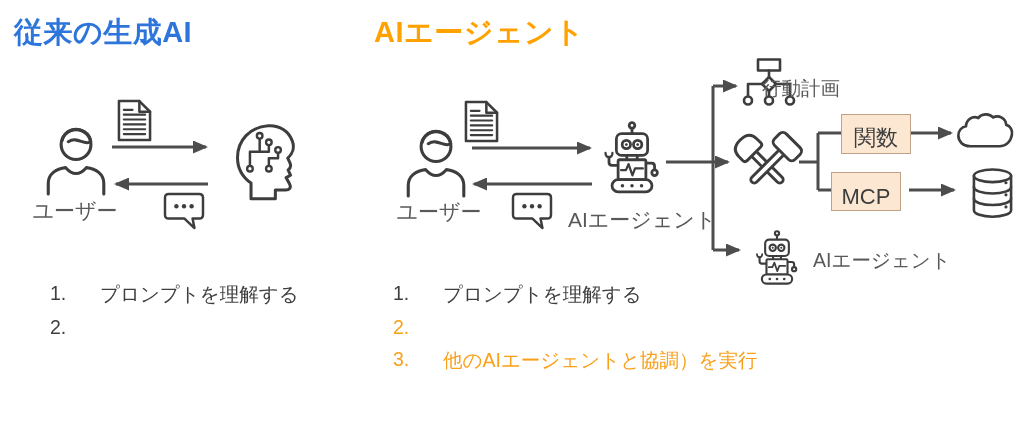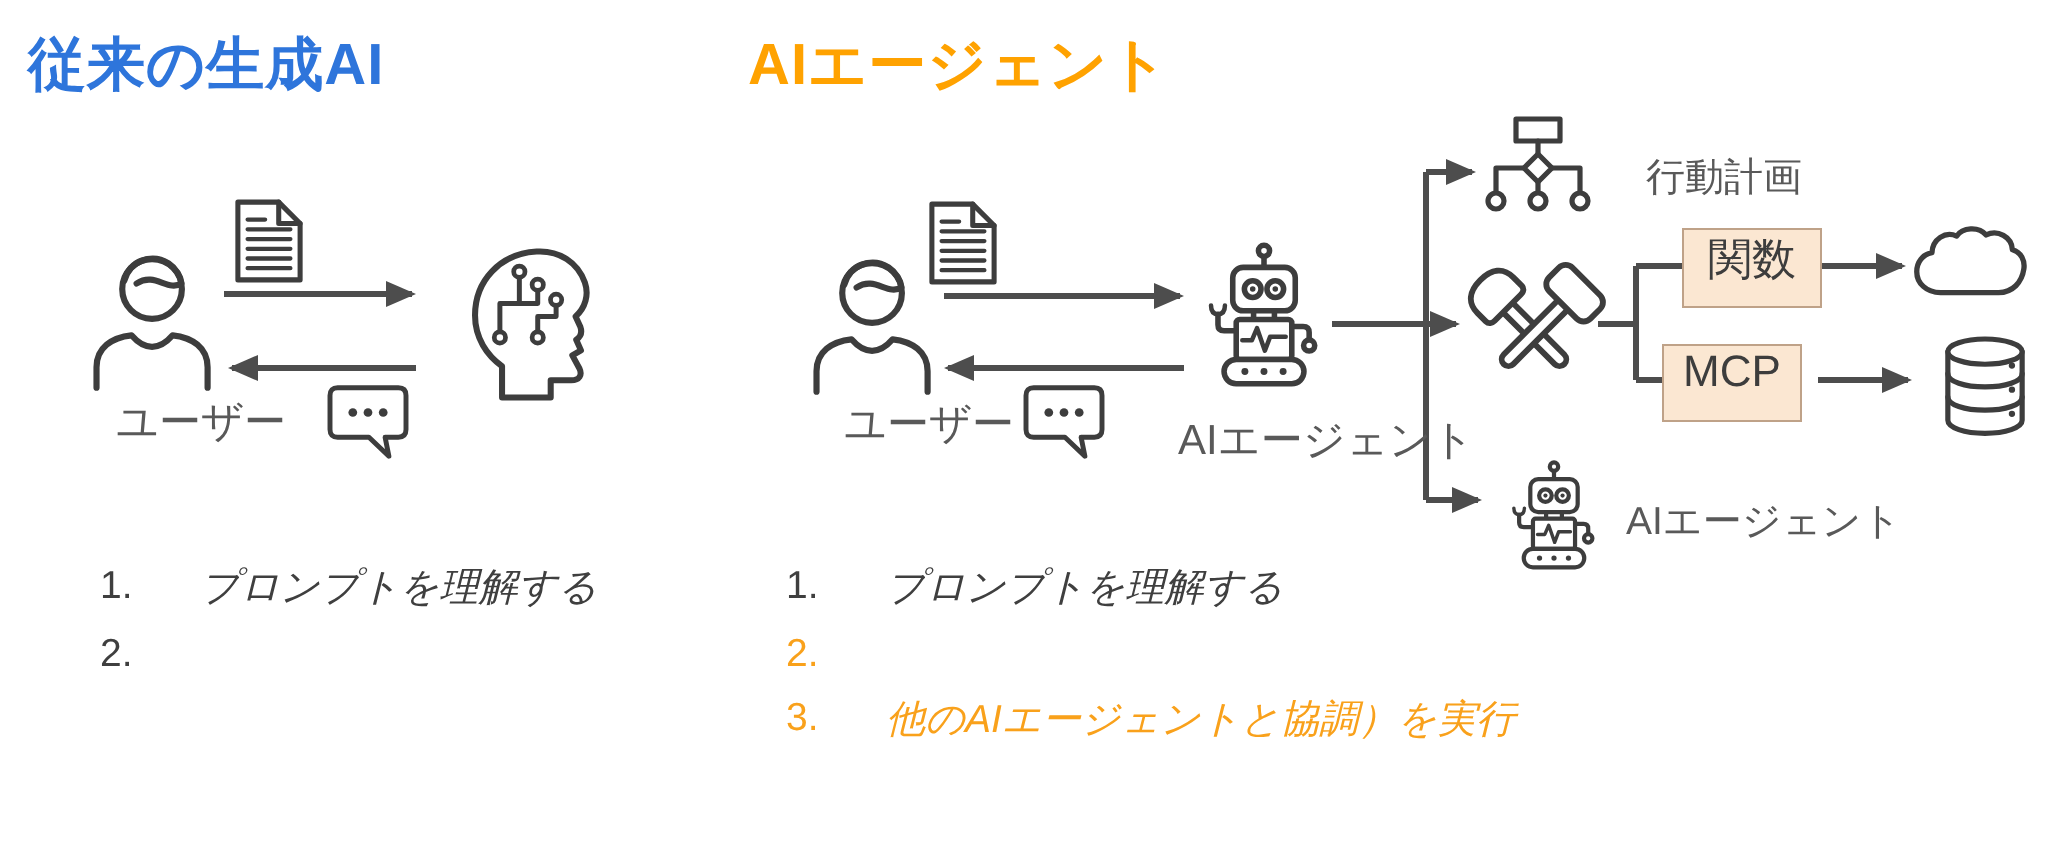--- a/index.html
+++ b/index.html
@@ -6,31 +6,31 @@
   .canvas {
     position:relative; width:1030px; height:424px; background:#ffffff;
     font-family:"Liberation Sans","DejaVu Sans",sans-serif; overflow:hidden;
   }
   .abs { position:absolute; }
   .title { font-weight:bold; font-size:29px; letter-spacing:0.5px; white-space:nowrap; }
   .title-blue { color:var(--title_blue,#2e75db); }
   .title-orange { color:var(--title_orange,#ffa200); }
   .lbl { color:var(--label_gray,#595959); font-size:21px; white-space:nowrap; }
   .lbl-sm { font-size:19.5px; }
-  .ctr { text-align:right;margin-left:21px; }
+  .ctr { text-align:center; }
   .steps { font-size:19.5px; color:var(--text_dark,#3f3f3f); }
   .step { display:flex; margin-bottom:9px; }
   .step .num { width:50px; flex:none; }
-  .step .txt { line-height:1.3; white-space:nowrap;font-style:italic; }
+  .step .txt { line-height:1.3; white-space:nowrap; }
   .step .txt span { display:block; }
   .step.hl { color:var(--highlight_orange,#f9a11b); }
   .node-box {
     position:absolute; background:var(--box_fill,#fbe7d2);
     border:1.5px solid var(--box_border,#bfa288);
-    display:flex; align-items:flex-start; justify-content:center;
+    display:flex; align-items:flex-end; justify-content:center;
     font-size:22px; color:#3d3d3d;
   }
   svg { display:block; }
   .ink { stroke:#3d3d3d; stroke-linecap:round; stroke-linejoin:round; }
   .conn { pointer-events:none; }
 </style>
 </head>
 <body>
 
 <div class="canvas">
@@ -183,21 +183,21 @@
   <div class="node-box" style="left:841px;top:114px;width:68px;height:38px">
     <span>関数</span>
   </div>
   <div class="node-box" style="left:831px;top:172px;width:68px;height:37px">
     <span>MCP</span>
   </div>
 
   <div class="abs lbl ctr" style="left:28px;top:197px;width:94px">ユーザー</div>
   <div class="abs lbl ctr" style="left:392px;top:198px;width:94px">ユーザー</div>
   <div class="abs lbl ctr" style="left:568px;top:206px;width:146px">AIエージェント</div>
-  <div class="abs lbl lbl-sm" style="left:823px;top:75px">行動計画</div>
+  <div class="abs lbl lbl-sm" style="left:762px;top:75px">行動計画</div>
   <div class="abs lbl lbl-sm" style="left:813px;top:247px">AIエージェント</div>
 
   <div class="abs steps" style="left:50px;top:282px;width:300px">
     <div class="step">
       <span class="num">1.</span>
       <span class="txt">
           <span>プロンプトを理解する</span>
         </span>
     </div>
     <div class="step">

